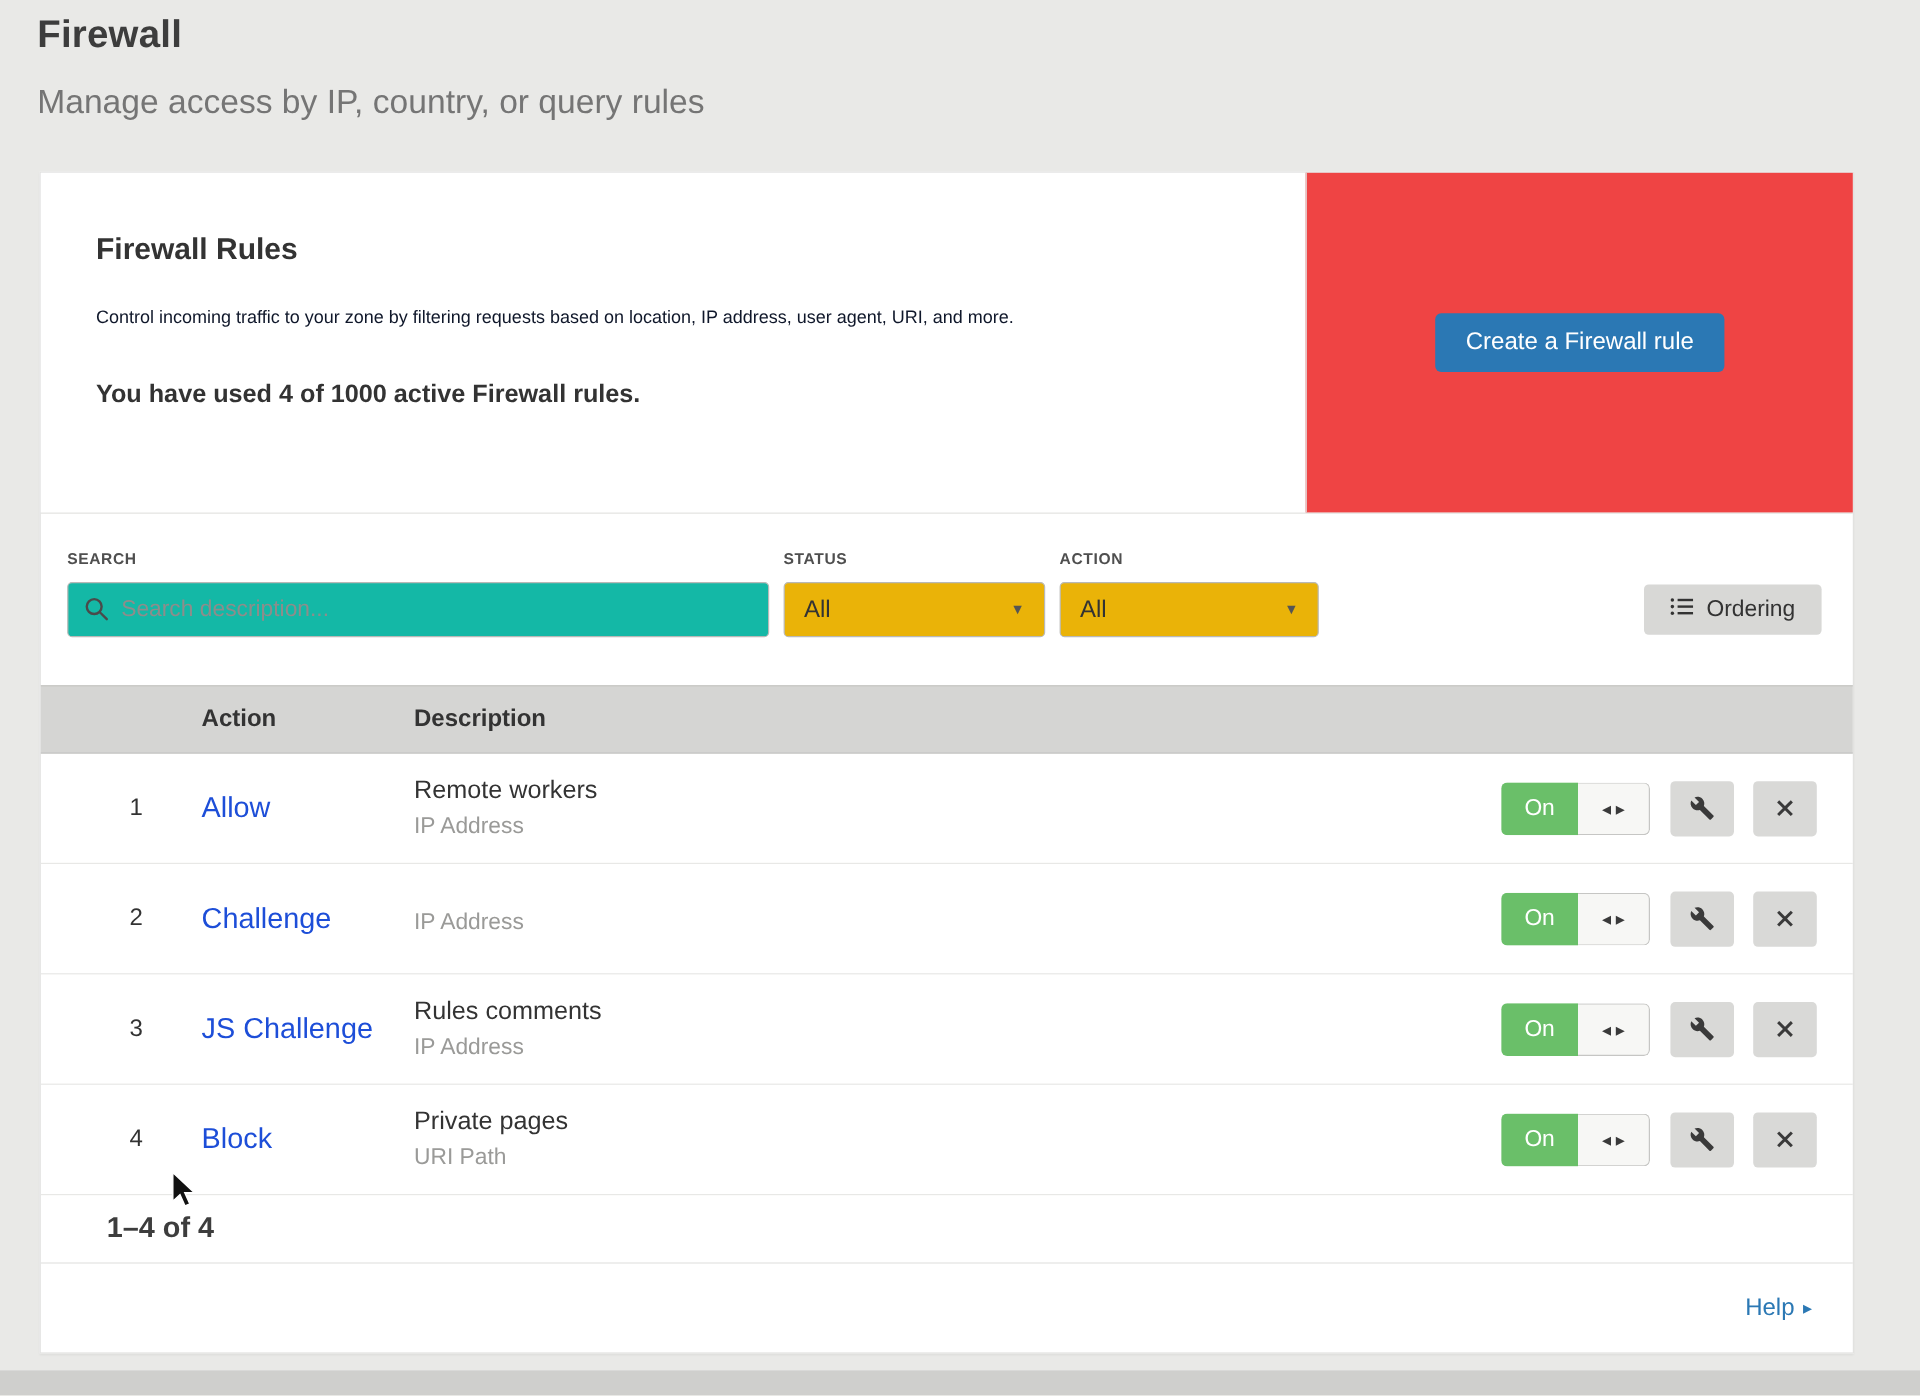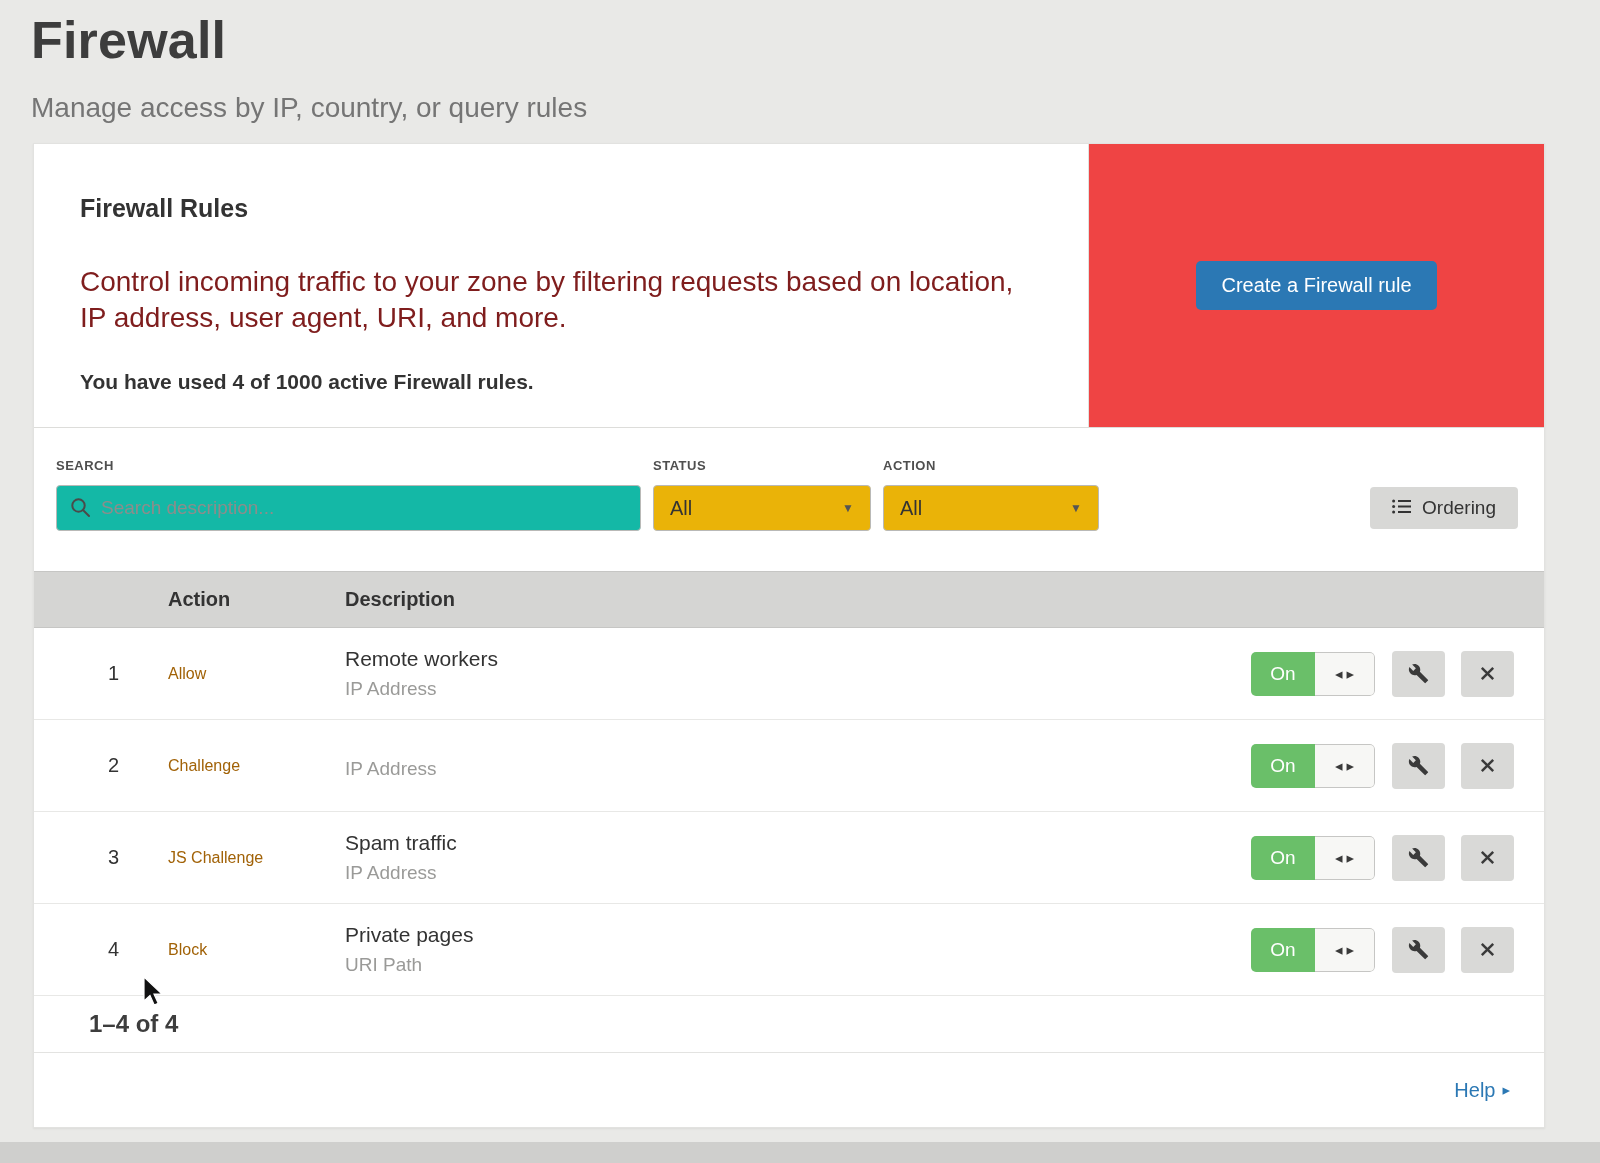--- a/index.html
+++ b/index.html
@@ -7,38 +7,38 @@
   body {
     background: #e9e9e7;
     font-family: "Liberation Sans", "DejaVu Sans", sans-serif;
     position: relative;
     overflow: hidden;
     color: #3a3a3a;
   }
 
   
   .page-header { padding: 10px 0 0 31px; }
-  .page-title { font-size: 52px; font-weight: 700; color: #3d3d3d; letter-spacing: .2px; }
+  .page-title { font-size: 32px; font-weight: 700; color: #3d3d3d; letter-spacing: .2px; }
   .page-subtitle { margin-top: 22px; font-size: 28px; font-weight: 400; color: #757575; }
 
   
   .panel {
     position: absolute;
     left: 33px; top: 143px;
     width: 1512px;
     background: #fff;
     border: 1px solid #e2e2e0;
     box-shadow: 0 1px 2px rgba(0,0,0,.06);
   }
 
   
   .top-section { display: flex; border-bottom: 1px solid #ddddda; height: 284px; }
   .rules-card { flex: 1; padding: 50px 70px 40px 46px; background: #fff; }
   .rules-title { font-size: 25px; font-weight: 700; color: #333; }
-  .rules-desc { margin-top: 41px; font-size: 28px; line-height: 36px; color: #7f1d1d; max-width: 950px; }
+  .rules-desc { margin-top: 24px; font-size: 15px; line-height: 36px; color: #0f172a; max-width: 950px; }
   .rules-usage { margin-top: 34px; font-size: 21px; font-weight: 700; color: #333; }
   .rules-aside {
     width: 456px; background: #ef4444; border-left: 1px solid #e2e2e0;
     display: flex; align-items: center; justify-content: center;
   }
   .create-btn {
     background: #2b78b4; color: #fff; border: none; border-radius: 5px;
     font-family: inherit; font-size: 20px; padding: 13px 25px; cursor: pointer;
   }
 
@@ -77,21 +77,21 @@
   .table-header {
     display: flex; align-items: center; height: 57px; background: #d5d5d3;
     border-top: 1px solid #c6c6c4; border-bottom: 1px solid #c6c6c4;
     font-size: 20px; font-weight: 700; color: #333;
   }
   .col-priority { width: 85px; text-align: right; flex: none; }
   .col-action { width: 226px; padding-left: 49px; flex: none; }
   .col-desc { flex: 1; }
   .row { display: flex; align-items: center; height: 92px; border-bottom: 1px solid #e8e8e6; padding-right: 30px; }
   .cell-priority { width: 85px; text-align: right; font-size: 20px; color: #333; flex: none; }
-  .cell-action { width: 226px; padding-left: 49px; font-size: 16px; color: #a16207; flex: none; }
+  .cell-action { width: 226px; padding-left: 49px; font-size: 24px; color: #1d4ed8; flex: none; }
   .cell-desc { flex: 1; }
   .desc-title { font-size: 21px; color: #333; }
   .desc-sub { margin-top: 7px; font-size: 19px; color: #9a9a98; }
   .cell-controls { display: flex; align-items: center; flex: none; margin-left: 40px; }
 
   .toggle { display: flex; height: 44px; border-radius: 5px; overflow: hidden; cursor: pointer; }
   .toggle-on {
     width: 64px; background: #6abf69; color: #fff; font-size: 19px;
     display: flex; align-items: center; justify-content: center;
   }
@@ -247,21 +247,21 @@
             <line x1="16" y1="4" x2="4" y2="16" stroke="#3a3a3a" stroke-width="2.6"></line>
           </svg>
       </button>
     </div>
   </div>
 
   <div class="row">
     <div class="cell-priority">3</div>
     <div class="cell-action">JS Challenge</div>
     <div class="cell-desc">
-      <div class="desc-title">Spam traffic</div>
+      <div class="desc-title">Rules comments</div>
       <div class="desc-sub">IP Address</div>
     </div>
     <div class="cell-controls">
       <div class="toggle">
         <span class="toggle-on">On</span>
         <span class="toggle-arrows">◂▸</span>
       </div>
       <button class="icon-btn wrench">
         <svg width="21" height="21" viewBox="0 0 24 24">
             <path fill="#3a3a3a" d="M22.7 19l-9.1-9.1c.9-2.3.4-5-1.5-6.9-2-2-5-2.4-7.4-1.3L9 6 6 9 1.6 4.7C.4 7.1.9 10.1 2.9 12.1c1.9 1.9 4.6 2.4 6.9 1.5l9.1 9.1c.4.4 1 .4 1.4 0l2.3-2.3c.5-.4.5-1.1.1-1.4z"></path>

